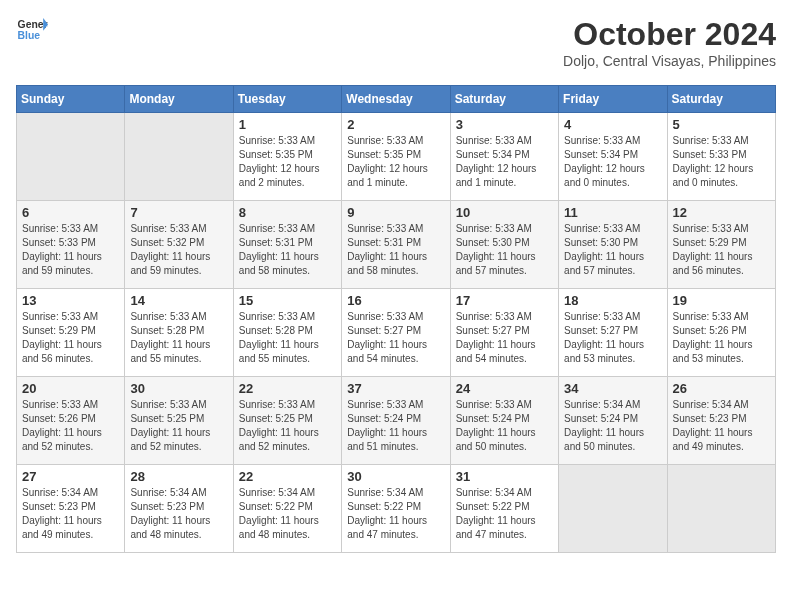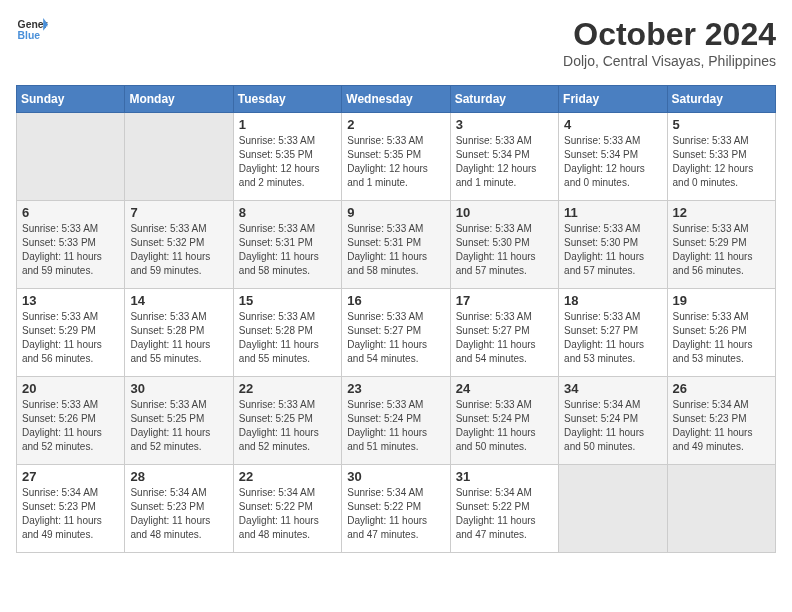--- a/index.html
+++ b/index.html
@@ -270,21 +270,21 @@
 and 52 minutes.</div>
         </td>
         <td>
           <span class="day-number">22</span>
           <div class="cell-info" style="white-space: pre-line;">Sunrise: 5:33 AM
 Sunset: 5:25 PM
 Daylight: 11 hours
 and 52 minutes.</div>
         </td>
         <td>
-          <span class="day-number">23</span>
+          <span class="day-number">37</span>
           <div class="cell-info" style="white-space: pre-line;">Sunrise: 5:33 AM
 Sunset: 5:24 PM
 Daylight: 11 hours
 and 51 minutes.</div>
         </td>
         <td>
           <span class="day-number">24</span>
           <div class="cell-info" style="white-space: pre-line;">Sunrise: 5:33 AM
 Sunset: 5:24 PM
 Daylight: 11 hours

